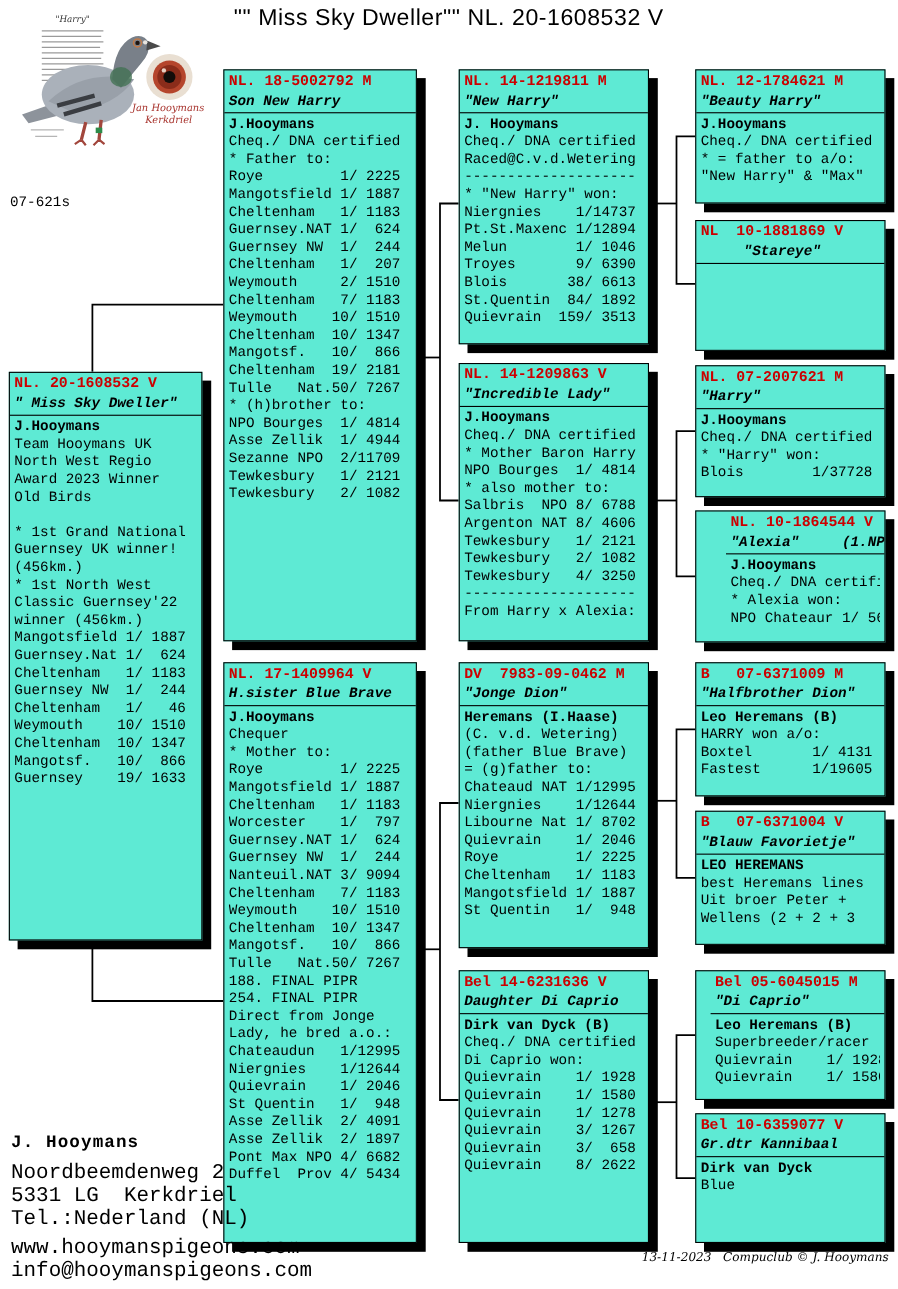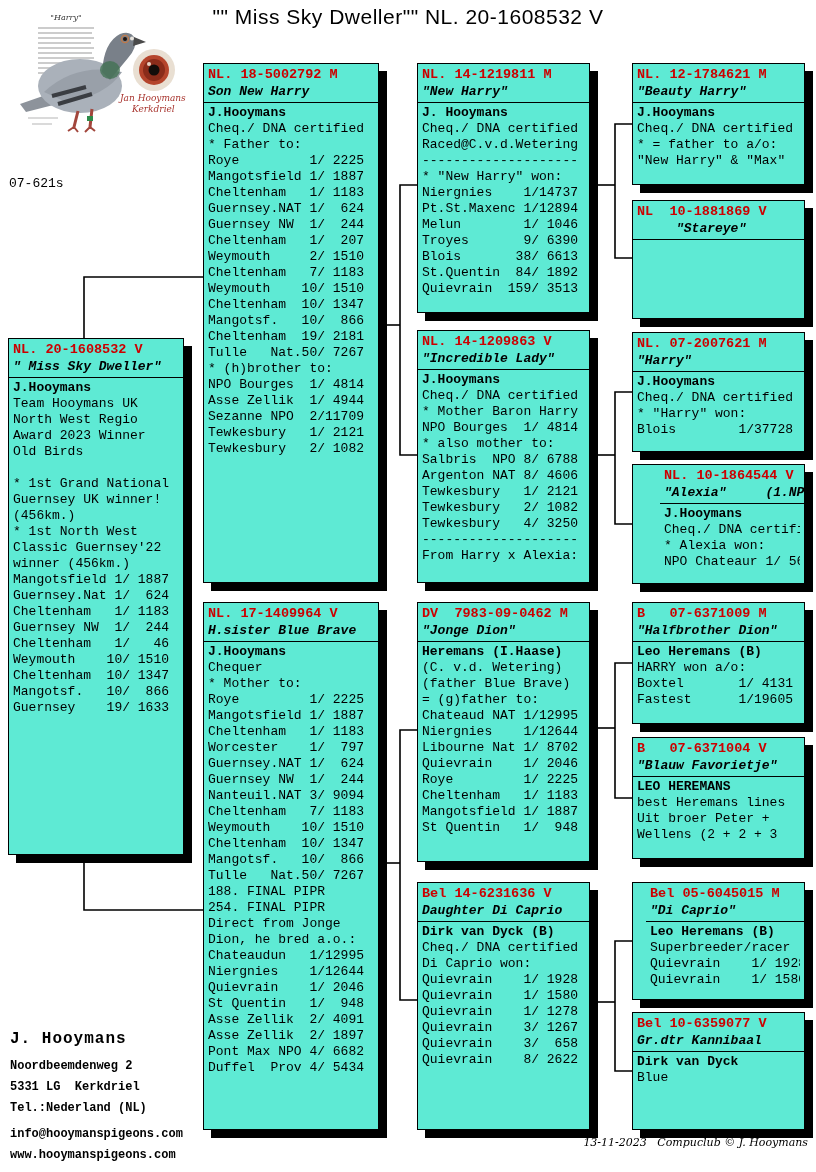--- a/index.html
+++ b/index.html
@@ -14,21 +14,21 @@
              border-bottom:1px solid #000;white-space:pre;overflow:hidden;}
   .pbox-body{padding:2px 4px;}
   .pline{font-size:13px;line-height:16px;min-height:16px;white-space:pre;overflow:hidden;}
   .pline.b{font-weight:bold;}
   .ring-note{position:absolute;left:9px;top:176px;font-size:13px;}
   .photo{position:absolute;left:8px;top:6px;width:196px;height:166px;}
   .thumb-title{font-family:"DejaVu Serif",serif;font-style:italic;font-size:8px;fill:#333;}
   .sig{font-family:"DejaVu Serif",serif;font-style:italic;fill:#a8342e;font-size:9px;}
   .footer{position:absolute;left:10px;top:1030px;}
   .footer-owner{font-weight:bold;font-size:16px;letter-spacing:1px;margin-bottom:8px;}
-  .footer-line{font-size:12px;line-height:21px;white-space:pre;font-weight:bold;}
+  .footer-line{font-size:19px;line-height:21px;white-space:pre;}
   .footer-contact{position:absolute;left:10px;top:1124px;}
   .print-note{position:absolute;right:8px;top:1136px;font-family:"DejaVu Serif",serif;
               font-style:italic;font-size:11px;white-space:pre;}
 </style>
 </head>
 <body>
 
 <div id="page">
 
   <svg id="connectors" viewBox="0 0 816 1172" xmlns="http://www.w3.org/2000/svg">
@@ -172,21 +172,21 @@
           <div class="pline">Guernsey NW  1/  244</div>
           <div class="pline">Nanteuil.NAT 3/ 9094</div>
           <div class="pline">Cheltenham   7/ 1183</div>
           <div class="pline">Weymouth    10/ 1510</div>
           <div class="pline">Cheltenham  10/ 1347</div>
           <div class="pline">Mangotsf.   10/  866</div>
           <div class="pline">Tulle   Nat.50/ 7267</div>
           <div class="pline">188. FINAL PIPR</div>
           <div class="pline">254. FINAL PIPR</div>
           <div class="pline">Direct from Jonge</div>
-          <div class="pline">Dion, he bred a.o.:</div>
+          <div class="pline">Lady, he bred a.o.:</div>
           <div class="pline">Chateaudun   1/12995</div>
           <div class="pline">Niergnies    1/12644</div>
           <div class="pline">Quievrain    1/ 2046</div>
           <div class="pline">St Quentin   1/  948</div>
           <div class="pline">Asse Zellik  2/ 4091</div>
           <div class="pline">Asse Zellik  2/ 1897</div>
           <div class="pline">Pont Max NPO 4/ 6682</div>
           <div class="pline">Duffel  Prov 4/ 5434</div>
         </div>
       </div>
@@ -333,18 +333,18 @@
       </div>
     </div>
 
   <div class="footer">
     <div class="footer-owner">J. Hooymans</div>
     <div class="footer-line">Noordbeemdenweg 2</div>
     <div class="footer-line">5331 LG  Kerkdriel</div>
     <div class="footer-line">Tel.:Nederland (NL)</div>
   </div>
   <div class="footer-contact">
+    <div class="footer-line">www.hooymanspigeons.com</div>
     <div class="footer-line">info@hooymanspigeons.com</div>
-    <div class="footer-line">www.hooymanspigeons.com</div>
   </div>
   <div class="print-note">13-11-2023   Compuclub © J. Hooymans</div>
 
 </div>
 
 </body></html>

